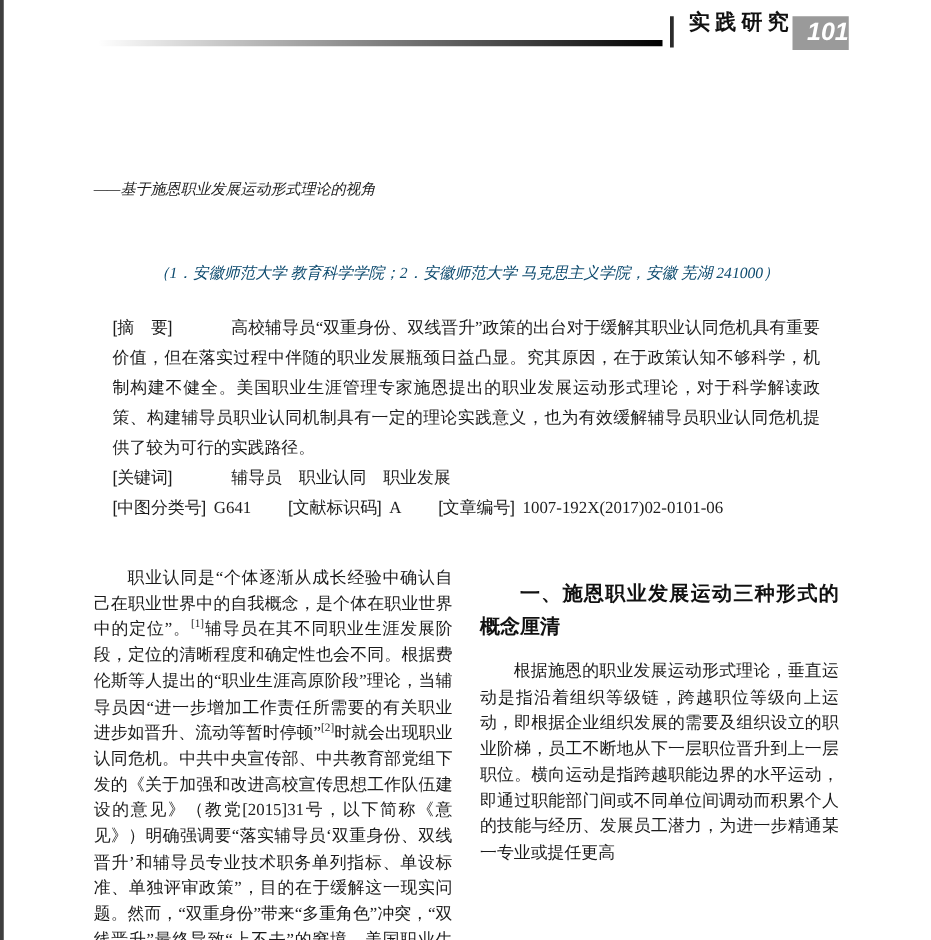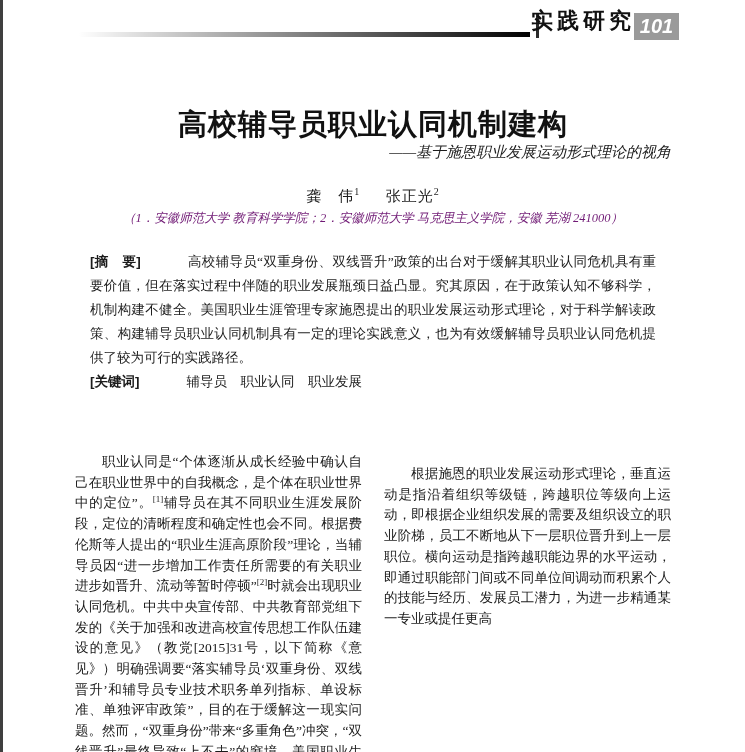--- a/index.html
+++ b/index.html
@@ -9,45 +9,45 @@
     font-family:"Liberation Serif","DejaVu Serif",serif;
   }
   .edge-strip{position:absolute;left:0;top:0;width:3px;height:752px;background:#3f3f3f;}
 
   
   .grad-bar{position:absolute;left:78px;top:32px;width:452px;height:5px;
     background:linear-gradient(to right,rgba(0,0,0,0),#000);}
   .v-line{position:absolute;left:536px;top:13px;width:3px;height:25px;background:#2b2b2b;}
   .journal-block{position:absolute;left:460px;top:9px;width:175px;text-align:right;}
   .journal-title{font-family:"Liberation Sans","DejaVu Sans",sans-serif;font-weight:bold;
-    font-size:22px;letter-spacing:4px;color:#111;line-height:1.1;}
+    font-size:17px;letter-spacing:4px;color:#111;line-height:1.1;}
   .issue-info{font-family:"Liberation Sans","DejaVu Sans",sans-serif;font-weight:bold;
     font-style:italic;font-size:10px;color:#555;margin-top:3px;letter-spacing:1px;}
   .page-box{position:absolute;left:634px;top:13px;width:45px;height:27px;background:#9a9a9a;
     color:#fff;font-family:"Liberation Sans","DejaVu Sans",sans-serif;font-weight:bold;
-    font-style:italic;font-size:20px;text-align:center;line-height:27px;}
+    font-style:italic;font-size:20px;text-align:right;line-height:27px;}
 
   
   .title{position:absolute;left:75px;top:86px;width:596px;text-align:center;
     font-family:"Liberation Sans","DejaVu Sans",sans-serif;font-weight:bold;
     font-size:29px;letter-spacing:1px;color:#111;}
-  .subtitle{position:absolute;left:75px;top:143px;width:596px;text-align:right;
-    font-style:italic;font-size:15px;color:#1c1c1c;}
+  .subtitle{position:absolute;left:75px;top:143px;width:596px;text-align:left;
+    font-style:italic;font-size:12px;color:#1c1c1c;}
   .authors{position:absolute;left:75px;top:186px;width:596px;text-align:center;
     font-size:15px;color:#1c1c1c;letter-spacing:1px;}
   .authors sup{font-size:10px;}
   .author-gap{display:inline-block;width:16px;}
   .affiliation{position:absolute;left:75px;top:210px;width:596px;text-align:center;
-    font-style:italic;font-size:12.5px;color:#701a75;}
+    font-style:italic;font-size:12.5px;color:#0c4a6e;}
 
   
   .meta{position:absolute;left:90px;top:250px;width:566px;font-size:13.5px;line-height:24px;}
   .meta p{margin:0;}
   .abstract{text-align:justify;}
-  .lbl{font-family:"Liberation Sans","DejaVu Sans",sans-serif;font-weight:bold;
+  .lbl{font-family:"Liberation Sans","DejaVu Sans",sans-serif;font-weight:normal;
     font-style:normal;margin-right:6px;margin-top:37px;}
   .kai{margin-left:41px;}
   .roman{font-style:normal;font-family:"Liberation Serif","DejaVu Serif",serif;}
   .clc-pair{margin-right:26px;}
   .doi{font-size:12.5px;padding-left:10px;letter-spacing:.2px;}
 
   
   .columns{position:absolute;left:75px;top:452px;width:596px;height:300px;
     display:flex;gap:22px;overflow:hidden;}
   .col{width:287px;font-size:13.5px;line-height:20.7px;text-align:justify;color:#1a1a1a;}
@@ -67,37 +67,37 @@
 
   <div>
     <div class="grad-bar"></div>
     <div class="v-line"></div>
     <div class="journal-block">
       <div class="journal-title">实践研究</div>
     </div>
     <div class="page-box">101</div>
   </div>
 
-  <h1 class="title">高校辅导员职业认同机制建构</h1>
   <div class="subtitle">——基于施恩职业发展运动形式理论的视角</div>
 
-  <div class="authors">
-    <span>龚　伟</span><sup>1</sup>
-    <span class="author-gap"></span>
-    <span>张正光</span><sup>2</sup>
-  </div>
 
   <div class="affiliation">（1．安徽师范大学 教育科学学院；2．安徽师范大学 马克思主义学院，安徽 芜湖 241000）</div>
 
   <section class="meta">
     <p class="abstract"><b class="lbl">[摘　要]</b><span class="kai">高校辅导员“双重身份、双线晋升”政策的出台对于缓解其职业认同危机具有重要价值，但在落实过程中伴随的职业发展瓶颈日益凸显。究其原因，在于政策认知不够科学，机制构建不健全。美国职业生涯管理专家施恩提出的职业发展运动形式理论，对于科学解读政策、构建辅导员职业认同机制具有一定的理论实践意义，也为有效缓解辅导员职业认同危机提供了较为可行的实践路径。</span></p>
     <p><b class="lbl">[关键词]</b><span class="kai">辅导员　职业认同　职业发展</span></p>
+    <p>
+      <span class="clc-pair"><b class="lbl">[中图分类号]</b><span class="roman">G641</span></span>
+      <span class="clc-pair"><b class="lbl">[文献标识码]</b><span class="roman">A</span></span>
+      <span><b class="lbl">[文章编号]</b><span class="roman">1007-192X(2017)02-0101-06</span></span>
+    </p>
   </section>
 
   <section class="columns">
     <div class="col">
       <p class="indent"><span>职业认同是“个体逐渐从成长经验中确认自己在职业世界中的自我概念，是个体在职业世界中的定位”。</span><sup class="ref">[1]</sup><span>辅导员在其不同职业生涯发展阶段，定位的清晰程度和确定性也会不同。根据费伦斯等人提出的“职业生涯高原阶段”理论，当辅导员因“进一步增加工作责任所需要的有关职业进步如晋升、流动等暂时停顿”</span><sup class="ref">[2]</sup><span>时就会出现职业认同危机。中共中央宣传部、中共教育部党组下发的《关于加强和改进高校宣传思想工作队伍建设的意见》（教党[2015]31号，以下简称《意见》）明确强调要“落实辅导员‘双重身份、双线晋升’和辅导员专业技术职务单列指标、单设标准、单独评审政策”，目的在于缓解这一现实问题。然而，“双重身份”带来“多重角色”冲突，“双线晋升”最终导致“上不去”的窘境。美国职业生涯管理专家施恩提出的职业发展运动形</span></p>
     </div>
     <div class="col">
+      <h3 class="sec-heading">一、施恩职业发展运动三种形式的概念厘清</h3>
       <p class="indent after-heading">根据施恩的职业发展运动形式理论，垂直运动是指沿着组织等级链，跨越职位等级向上运动，即根据企业组织发展的需要及组织设立的职业阶梯，员工不断地从下一层职位晋升到上一层职位。横向运动是指跨越职能边界的水平运动，即通过职能部门间或不同单位间调动而积累个人的技能与经历、发展员工潜力，为进一步精通某一专业或提任更高</p>
     </div>
   </section>
 </div>
 
 </body></html>

